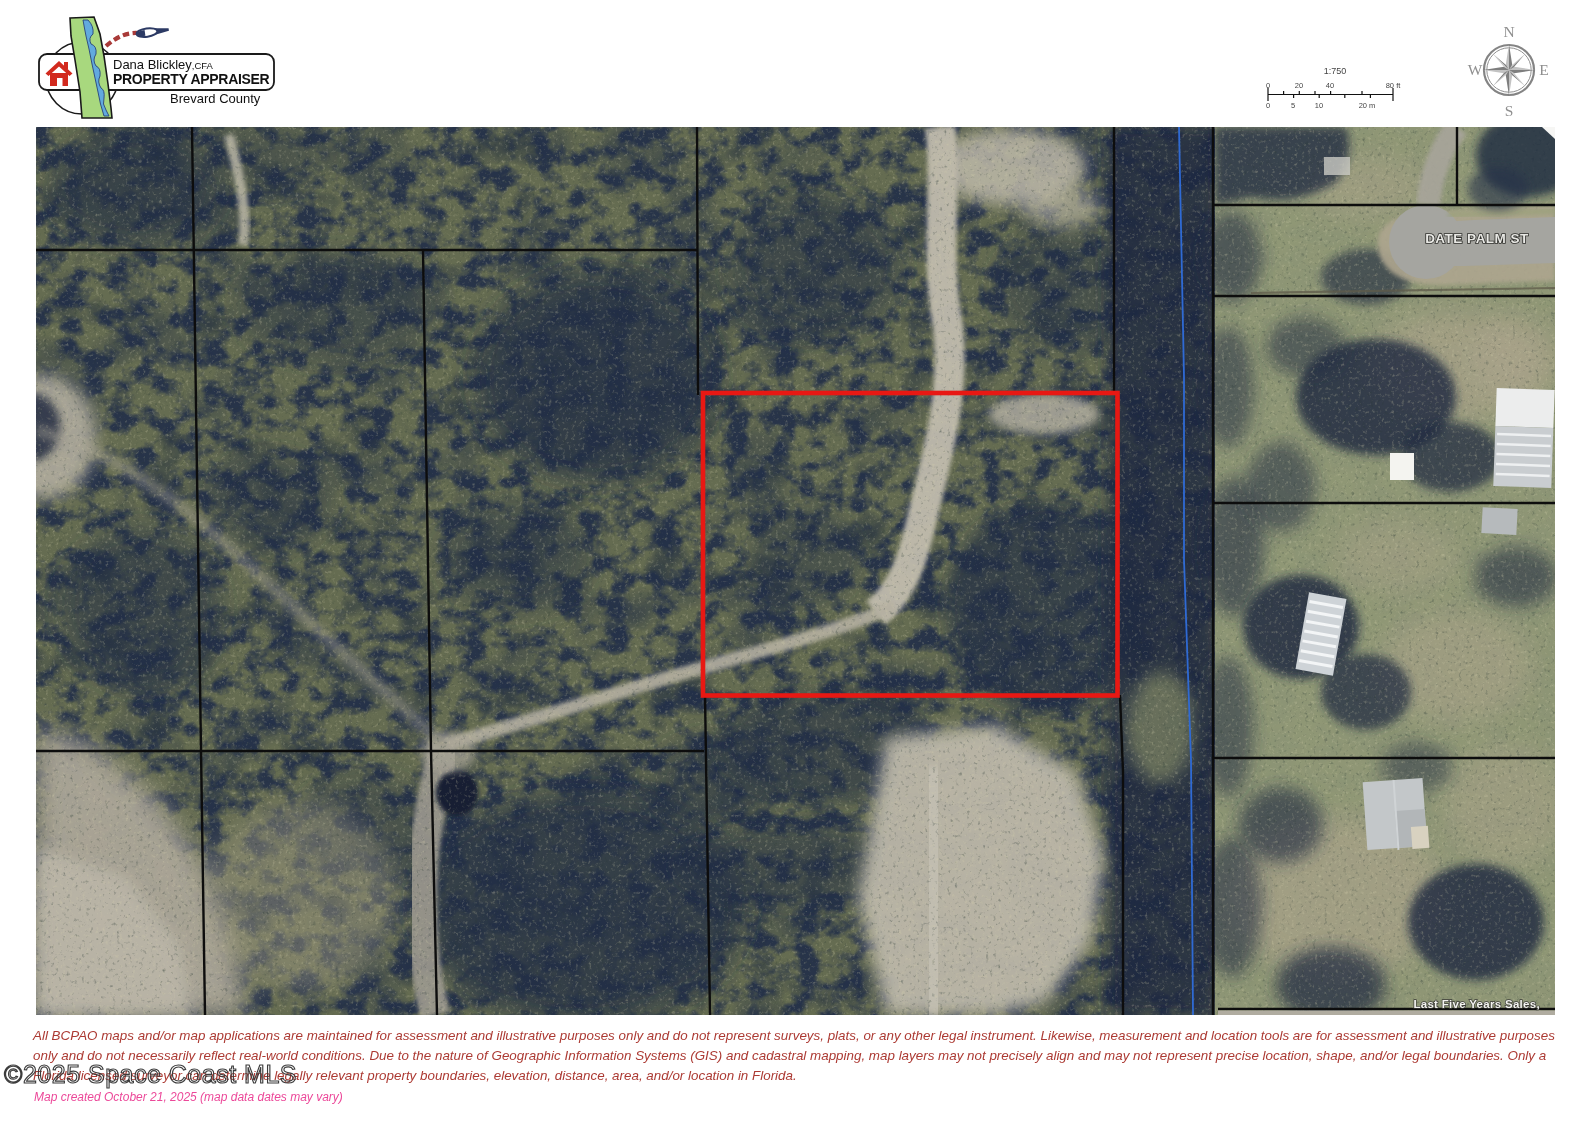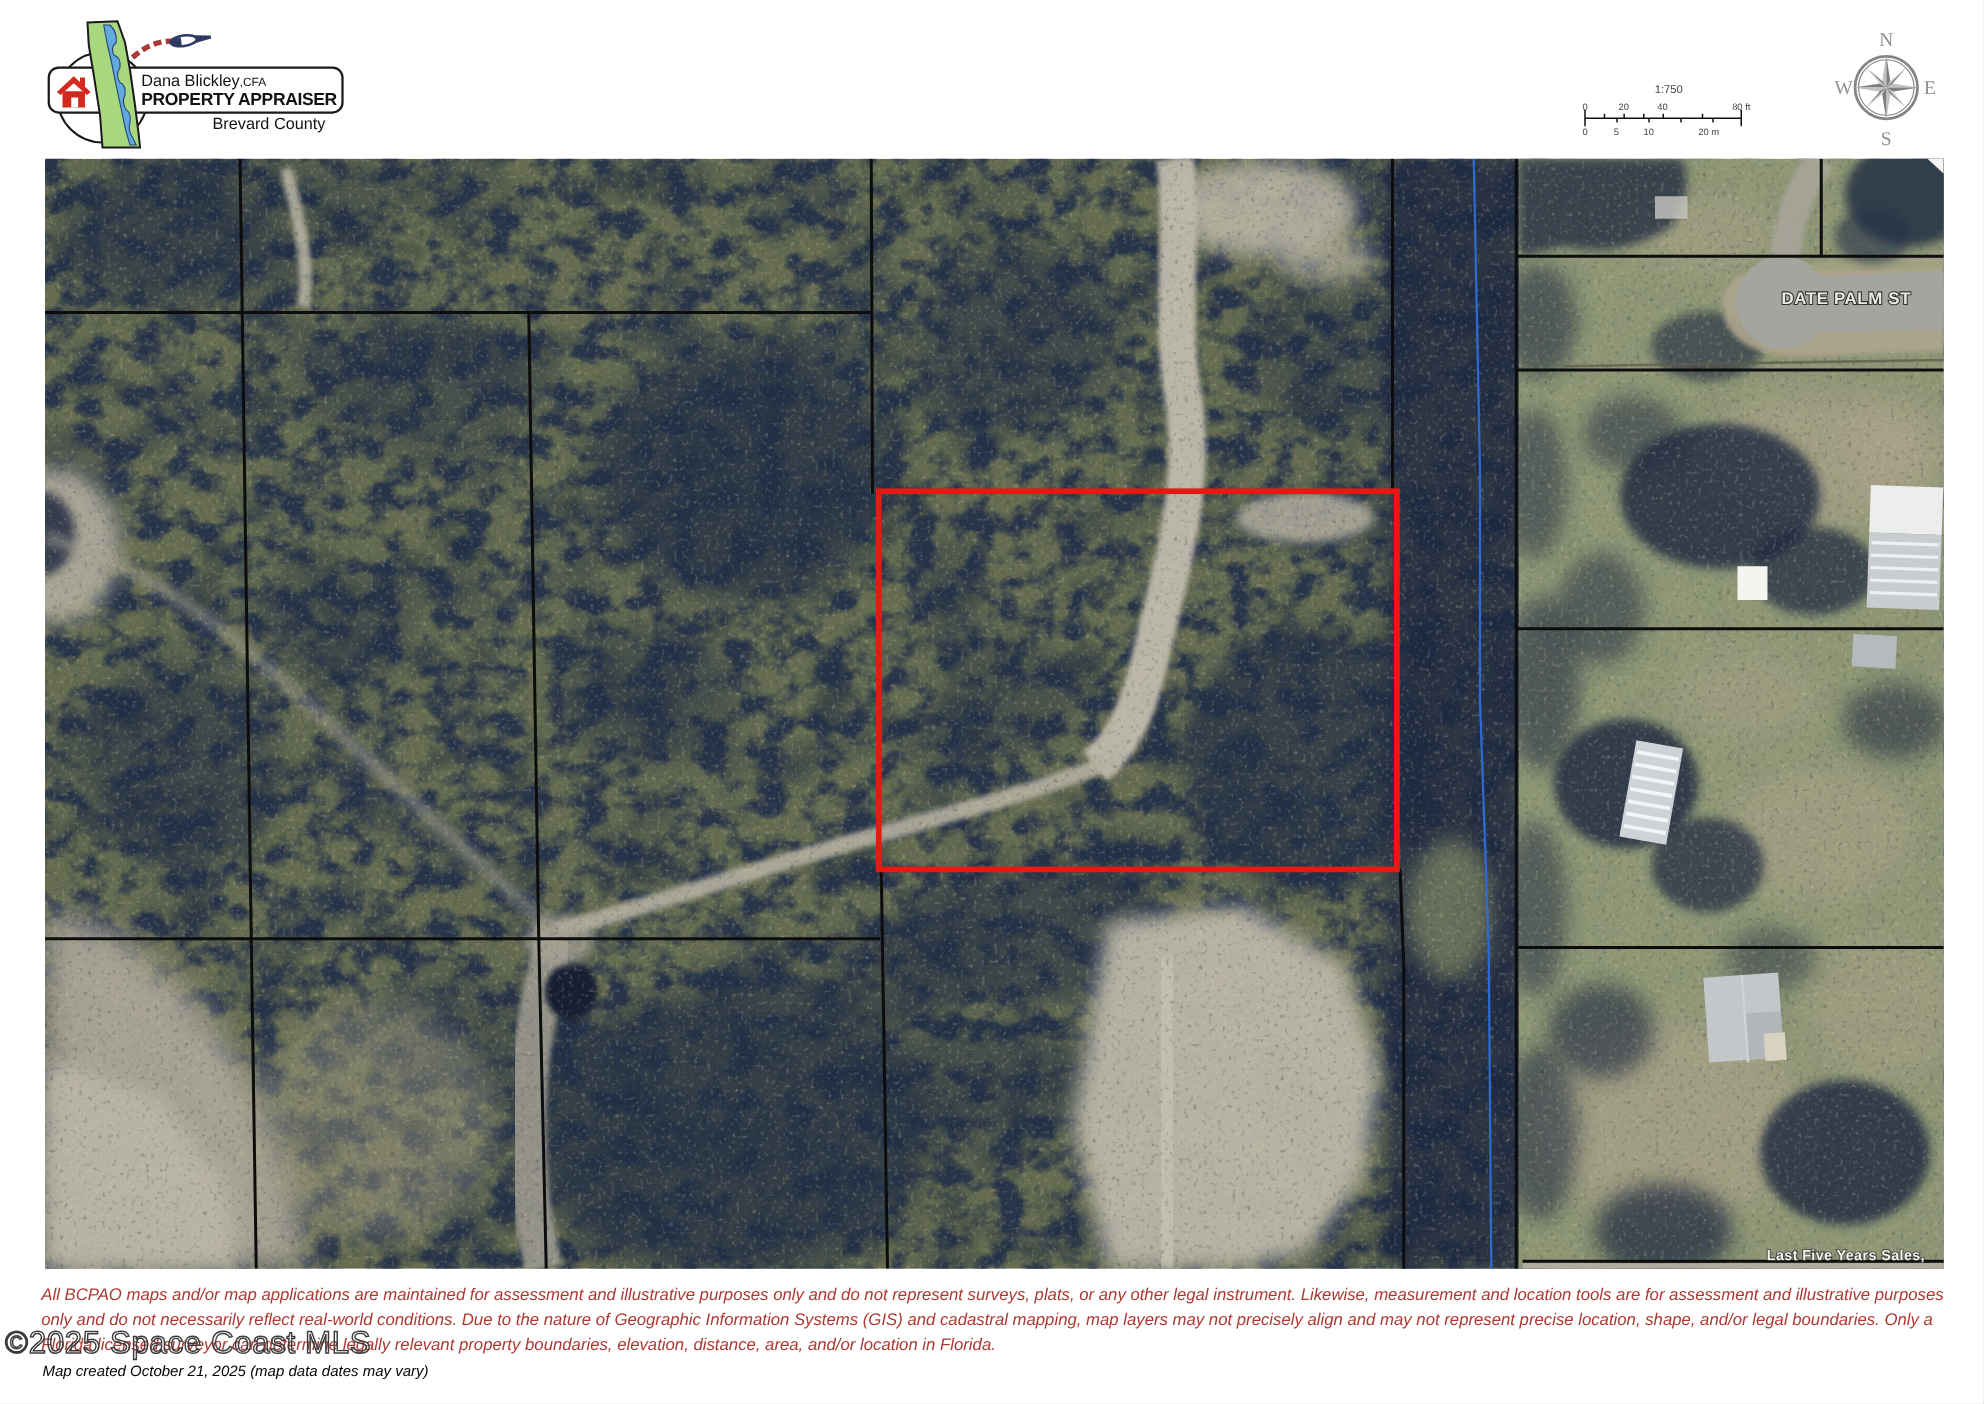--- a/index.html
+++ b/index.html
@@ -344,13 +344,13 @@
 </svg>
 
 <div class="abs" style="left:33px;top:1026px;width:1530px;font-size:13.4px;font-style:italic;color:#ac3a33;line-height:20px;white-space:nowrap;">
 All BCPAO maps and/or map applications are maintained for assessment and illustrative purposes only and do not represent surveys, plats, or any other legal instrument. Likewise, measurement and location tools are for assessment and illustrative purposes<br>
 only and do not necessarily reflect real-world conditions. Due to the nature of Geographic Information Systems (GIS) and cadastral mapping, map layers may not precisely align and may not represent precise location, shape, and/or legal boundaries. Only a<br>
 Florida licensed surveyor can determine legally relevant property boundaries, elevation, distance, area, and/or location in Florida.
 </div>
 
 <div class="abs" style="left:4px;top:1060px;font-size:25px;color:transparent;-webkit-text-stroke:1.15px #3c3c3c;letter-spacing:0.5px;">©2025 Space Coast MLS</div>
 
-<div class="abs" style="left:34px;top:1090px;font-size:12px;font-style:italic;color:#000000;">Map created October 21, 2025 (map data dates may vary)</div>
+<div class="abs" style="left:34px;top:1090px;font-size:12px;font-style:italic;color:#ec4899;">Map created October 21, 2025 (map data dates may vary)</div>
 
 </body></html>

